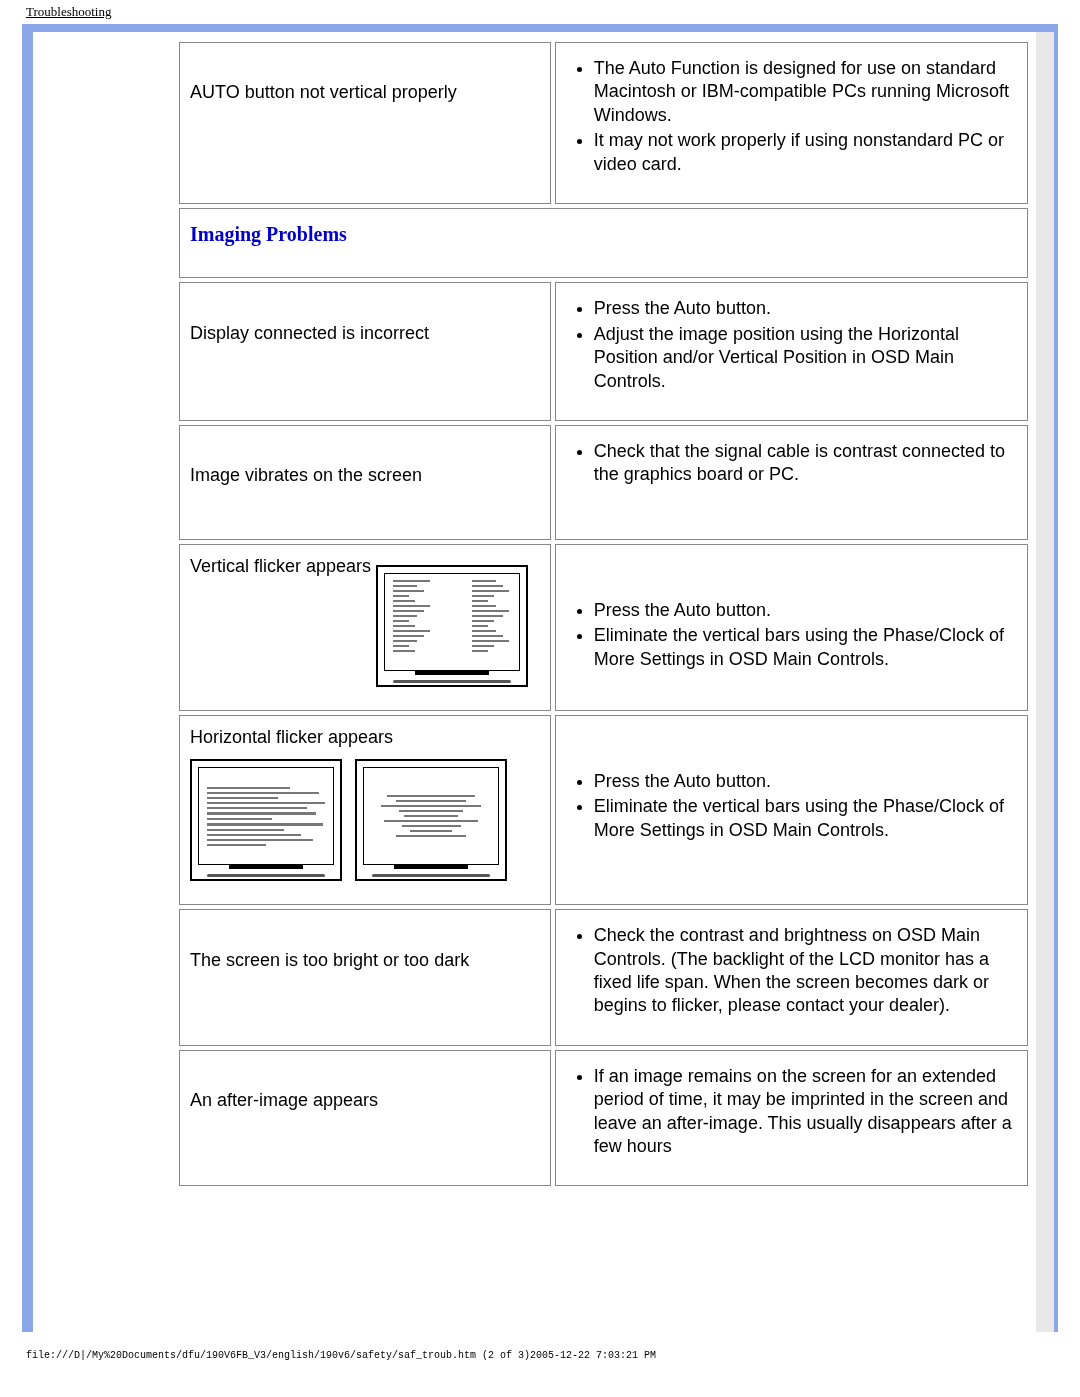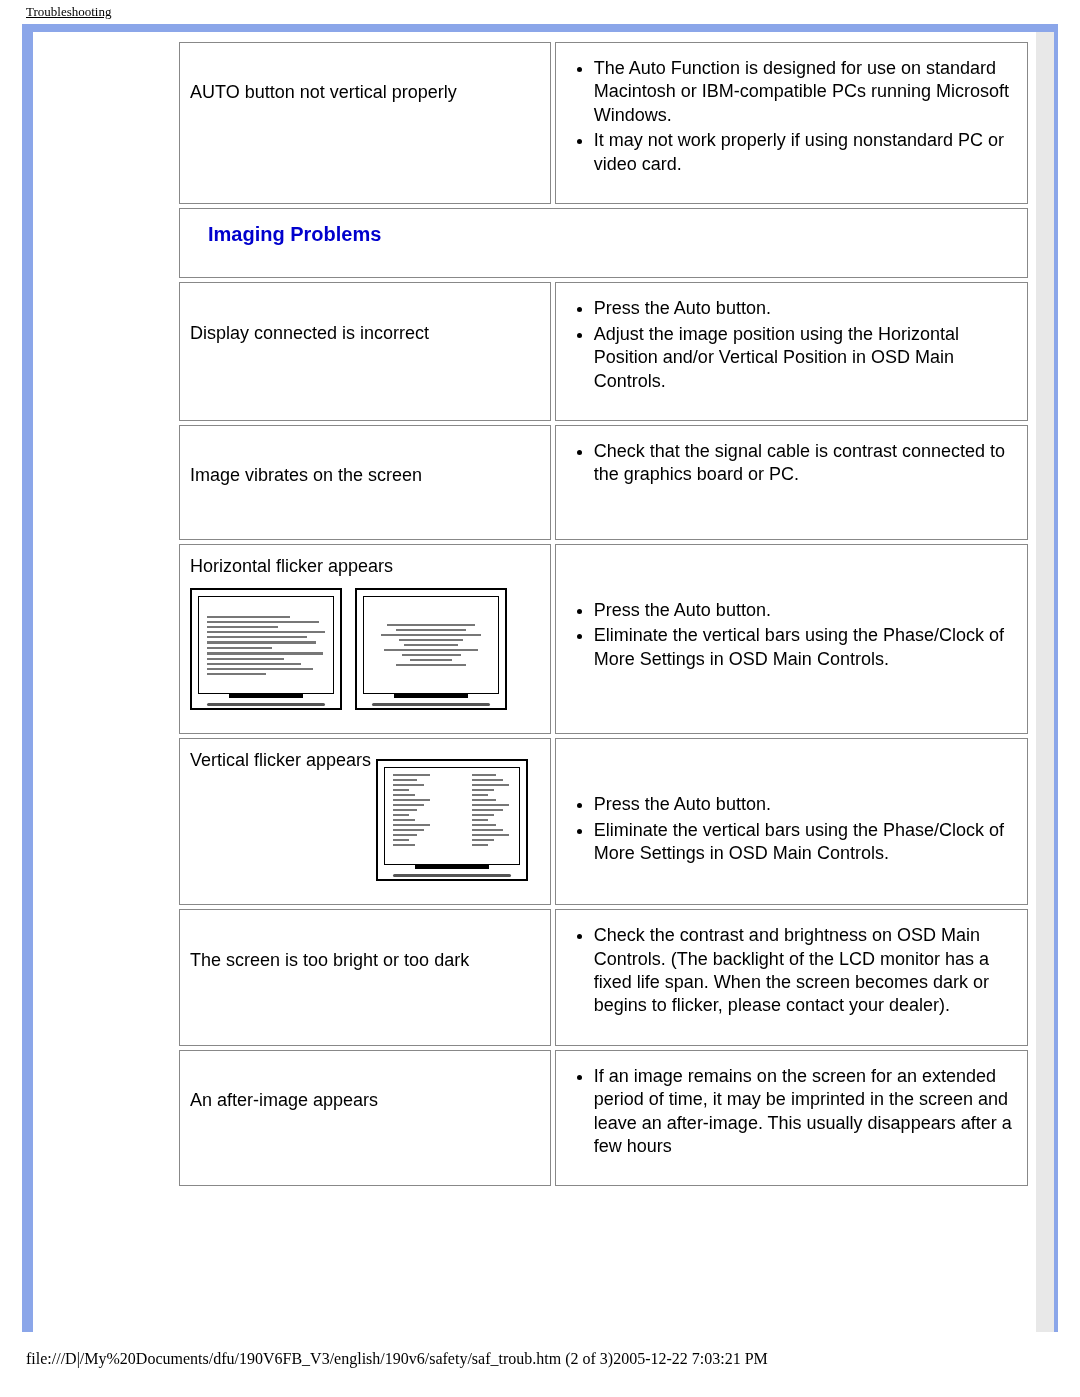--- a/index.html
+++ b/index.html
@@ -158,22 +158,22 @@
   .hrows.clean span:nth-child(1) { width: 75%; }
   .hrows.clean span:nth-child(2) { width: 60%; }
   .hrows.clean span:nth-child(3) { width: 85%; }
   .hrows.clean span:nth-child(4) { width: 55%; }
   .hrows.clean span:nth-child(5) { width: 45%; }
   .hrows.clean span:nth-child(6) { width: 80%; }
   .hrows.clean span:nth-child(7) { width: 50%; }
   .hrows.clean span:nth-child(8) { width: 35%; }
   .hrows.clean span:nth-child(9) { width: 60%; }
   .footer-path {
-    font-size: 16px;
-    font-family: Liberation Serif, serif;
+    font-size: 10px;
+    font-family: Liberation Mono, monospace;
     color: #000;
     padding: 18px 0 0 26px;
   }
 </style>
 </head>
 <body>
 
 <div class="header-label">Troubleshooting</div>
 <div class="blue-bar"></div>
 
@@ -191,21 +191,21 @@
         </td>
         <td>
           <ul class="sol">
             <li>The Auto Function is designed for use on standard Macintosh or IBM-compatible PCs running Microsoft Windows.</li>
             <li>It may not work properly if using nonstandard PC or video card.</li>
           </ul>
         </td>
       </tr>
 
       <tr>
-        <td class="full-col" colspan="2" style="padding:12px 10px 30px 28px;">
+        <td class="full-col" colspan="2" style="padding:12px 10px 30px 10px;font-family:Liberation Serif, serif;">
           <span class="section-title">Imaging Problems</span>
         </td>
       </tr>
 
       <tr>
         <td class="left-col">
           <div class="v-center">
                 <span>Display connected is incorrect</span>
               </div>
         </td>
@@ -219,20 +219,74 @@
 
       <tr>
         <td class="left-col">
           <div class="v-center">
                 <span>Image vibrates on the screen</span>
               </div>
         </td>
         <td>
           <ul class="sol">
             <li>Check that the signal cable is contrast connected to the graphics board or PC.</li>
+          </ul>
+        </td>
+      </tr>
+
+      <tr>
+        <td class="left-col">
+          <span>Vertical flicker appears</span>
+          <div class="monitor">
+            <div class="screen">
+              <div class="vcols">
+                <div class="vcol">
+                      <span class="w2"></span>
+                      <span class="w1"></span>
+                      <span class="w4"></span>
+                      <span class="w3"></span>
+                      <span class="w5"></span>
+                      <span class="w2"></span>
+                      <span class="w4"></span>
+                      <span class="w1"></span>
+                      <span class="w3"></span>
+                      <span class="w5"></span>
+                      <span class="w2"></span>
+                      <span class="w4"></span>
+                      <span class="w1"></span>
+                      <span class="w3"></span>
+                      <span class="w5"></span>
+                    </div>
+                <div class="vcol">
+                      <span class="w1"></span>
+                      <span class="w4"></span>
+                      <span class="w2"></span>
+                      <span class="w5"></span>
+                      <span class="w3"></span>
+                      <span class="w1"></span>
+                      <span class="w2"></span>
+                      <span class="w4"></span>
+                      <span class="w5"></span>
+                      <span class="w3"></span>
+                      <span class="w1"></span>
+                      <span class="w4"></span>
+                      <span class="w2"></span>
+                      <span class="w5"></span>
+                      <span class="w3"></span>
+                    </div>
+              </div>
+            </div>
+            <div class="stand"></div>
+          </div>
+        </td>
+        <td>
+          <div style="height:40px;"></div>
+          <ul class="sol">
+            <li>Press the Auto button.</li>
+            <li>Eliminate the vertical bars using the Phase/Clock of More Settings in OSD Main Controls.</li>
           </ul>
         </td>
       </tr>
 
       <tr>
         <td class="left-col">
           <span>Horizontal flicker appears</span><br>
           <div class="monitor">
             <div class="screen">
                   <div class="hrows noisy">
@@ -273,74 +327,20 @@
           <div style="height:40px;"></div>
           <ul class="sol">
             <li>Press the Auto button.</li>
             <li>Eliminate the vertical bars using the Phase/Clock of More Settings in OSD Main Controls.</li>
           </ul>
         </td>
       </tr>
 
       <tr>
         <td class="left-col">
-          <span>Vertical flicker appears</span>
-          <div class="monitor">
-            <div class="screen">
-              <div class="vcols">
-                <div class="vcol">
-                      <span class="w2"></span>
-                      <span class="w1"></span>
-                      <span class="w4"></span>
-                      <span class="w3"></span>
-                      <span class="w5"></span>
-                      <span class="w2"></span>
-                      <span class="w4"></span>
-                      <span class="w1"></span>
-                      <span class="w3"></span>
-                      <span class="w5"></span>
-                      <span class="w2"></span>
-                      <span class="w4"></span>
-                      <span class="w1"></span>
-                      <span class="w3"></span>
-                      <span class="w5"></span>
-                    </div>
-                <div class="vcol">
-                      <span class="w1"></span>
-                      <span class="w4"></span>
-                      <span class="w2"></span>
-                      <span class="w5"></span>
-                      <span class="w3"></span>
-                      <span class="w1"></span>
-                      <span class="w2"></span>
-                      <span class="w4"></span>
-                      <span class="w5"></span>
-                      <span class="w3"></span>
-                      <span class="w1"></span>
-                      <span class="w4"></span>
-                      <span class="w2"></span>
-                      <span class="w5"></span>
-                      <span class="w3"></span>
-                    </div>
-              </div>
-            </div>
-            <div class="stand"></div>
-          </div>
-        </td>
-        <td>
-          <div style="height:40px;"></div>
-          <ul class="sol">
-            <li>Press the Auto button.</li>
-            <li>Eliminate the vertical bars using the Phase/Clock of More Settings in OSD Main Controls.</li>
-          </ul>
-        </td>
-      </tr>
-
-      <tr>
-        <td class="left-col">
           <div class="v-center">
                 <span>The screen is too bright or too dark</span>
               </div>
         </td>
         <td>
           <ul class="sol">
             <li>Check the contrast and brightness on OSD Main Controls. (The backlight of the LCD monitor has a fixed life span. When the screen becomes dark or begins to flicker, please contact your dealer).</li>
           </ul>
         </td>
       </tr>

